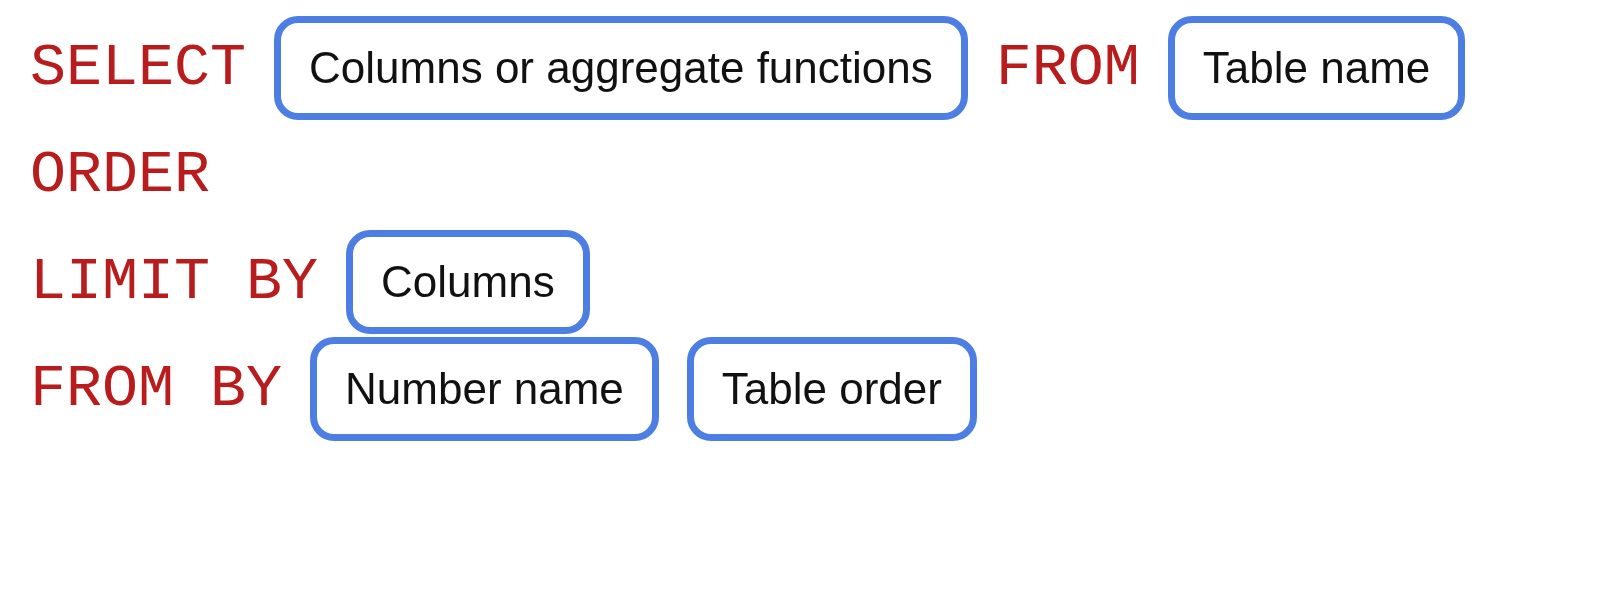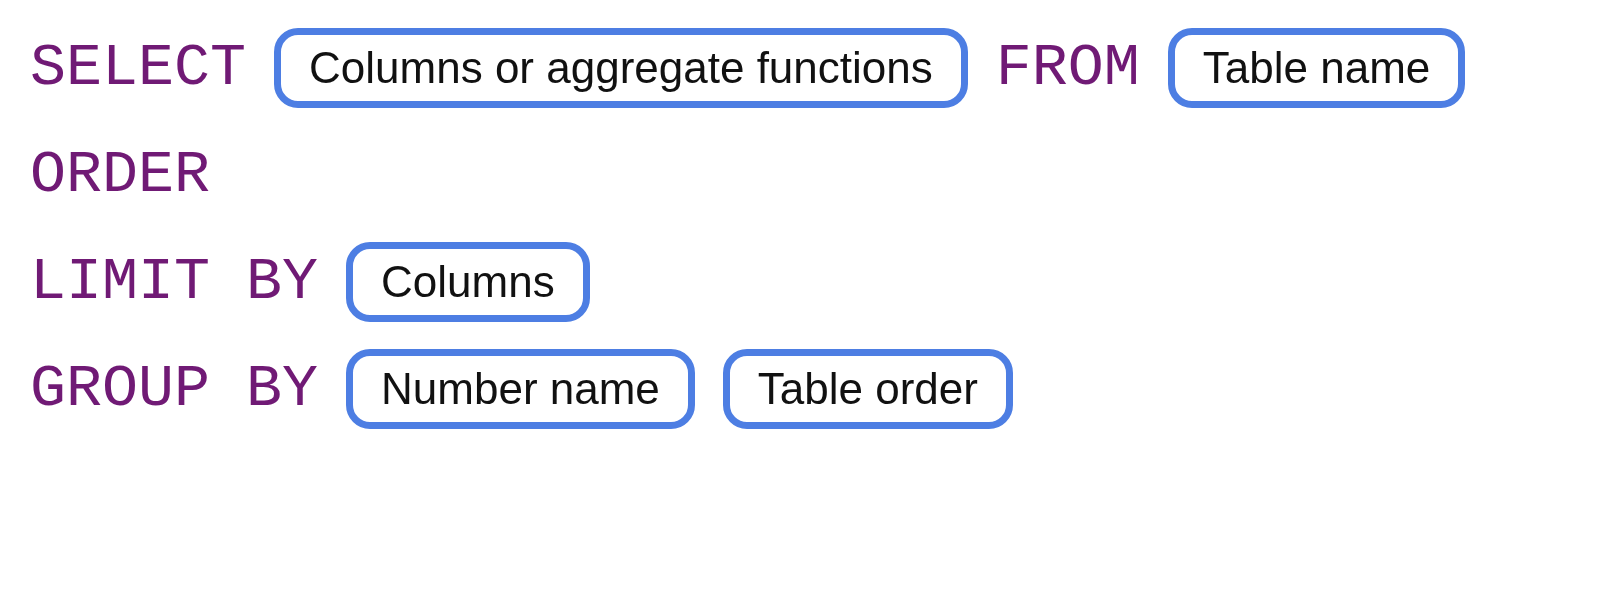--- a/index.html
+++ b/index.html
@@ -22,30 +22,30 @@
     display: flex;
     align-items: center;
     height: 92px;
     gap: 28px;
     white-space: nowrap;
   }
   .keyword {
     font-family: "Liberation Mono", "DejaVu Sans Mono", monospace;
     font-size: 60px;
     font-weight: 400;
-    color: #701a75;
+    color: #b91c1c;
     letter-spacing: 0;
     line-height: 1;
   }
   .box {
     box-sizing: border-box;
     display: inline-flex;
     align-items: center;
     justify-content: center;
-    height: 80px;
+    height: 104px;
     border: 7px solid #4d7ee3;
     border-radius: 24px;
     background: #ffffff;
     padding: 8px 28px;
     font-family: "Liberation Sans", sans-serif;
     font-size: 44px;
     font-weight: 500;
     color: #111111;
     line-height: 1;
   }
@@ -69,17 +69,17 @@
       <span class="box">Table name</span>
     </div>
     <div class="row">
       <span class="keyword">ORDER</span>
     </div>
     <div class="row">
       <span class="keyword">LIMIT BY</span>
       <span class="box">Columns</span>
     </div>
     <div class="row">
-      <span class="keyword">GROUP BY</span>
+      <span class="keyword">FROM BY</span>
       <span class="box">Number name</span>
       <span class="box">Table order</span>
     </div>
   </div>
 
 </body></html>

